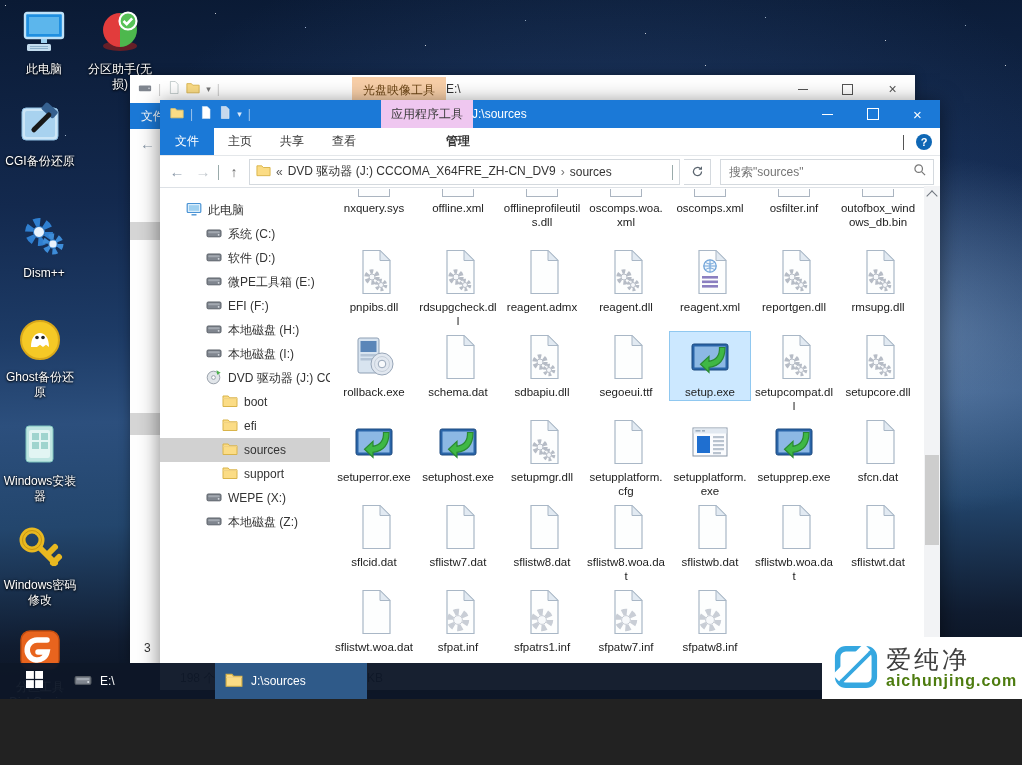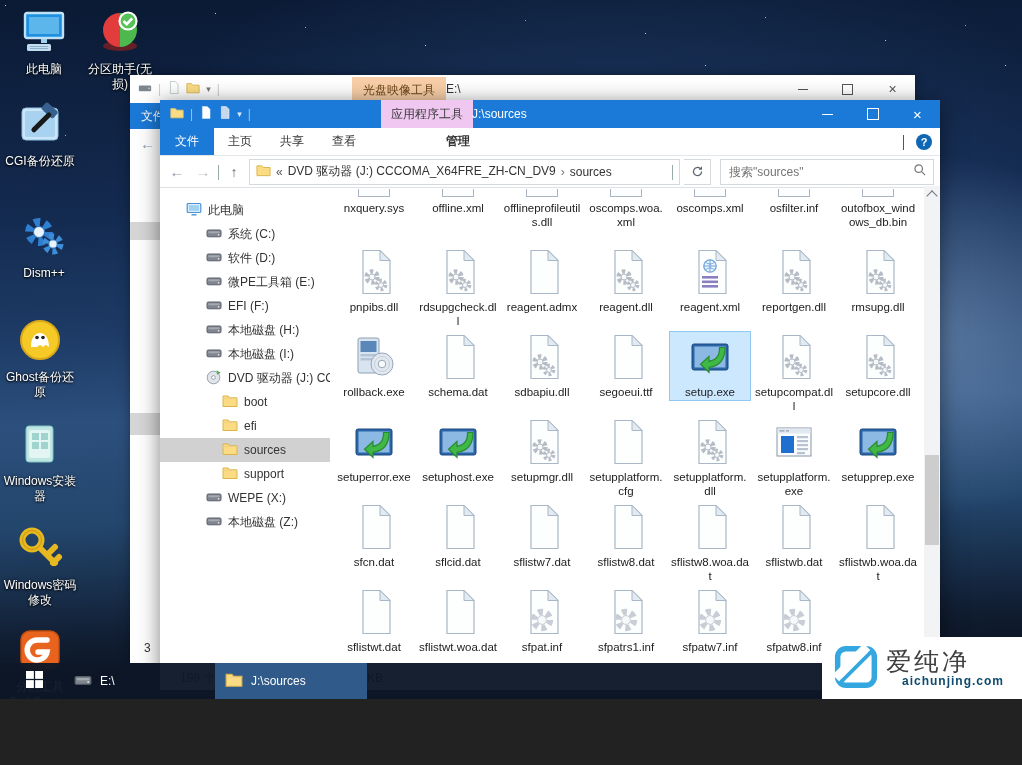--- a/index.html
+++ b/index.html
@@ -93,21 +93,21 @@
   .vbtn.on{background:#d7e8f7;outline:1px solid #9fc6e8;}
   
   #taskbar{position:absolute;left:0;right:0;bottom:0;height:36px;background:rgba(14,23,40,.96);}
   #startbtn{position:absolute;left:12px;top:0;width:44px;height:36px;display:flex;align-items:center;justify-content:center;}
   .tbitem{position:absolute;top:0;height:36px;display:flex;align-items:center;gap:8px;color:#fff;padding:0 10px;box-sizing:border-box;}
   .tbitem.active{background:#2f5a89;}
   
   #watermark{position:absolute;right:0;bottom:0;width:200px;height:62px;background:#fff;
     display:flex;align-items:center;gap:8px;padding-left:12px;box-sizing:border-box;}
   #wm-text .wm-name{font-size:25px;font-weight:normal;color:#404040;letter-spacing:3px;line-height:26px;}
-  #wm-text .wm-domain{font-size:12px;font-weight:bold;color:#0c4a6e;letter-spacing:1px;margin-left:16px;}
+  #wm-text .wm-domain{font-size:16px;font-weight:bold;color:#4d7c0f;letter-spacing:1px;}
 </style>
 </head>
 <body>
 
 <div id="stage">
   <div id="wallpaper">
       <div id="stars"></div>
     </div>
 
   <div id="desktop-icons">
@@ -656,33 +656,20 @@
                 <div class="flbl">setupmgr.dll</div>
               </div>
             </div>
             <div class="fcell">
               <div class="fbox">
                 <span><svg viewBox="0 0 46 46" width="46" height="46">
                     <path d="M12 1.5h17l10 10V44.5H12z" fill="#fdfefe" stroke="#a9b7c6" stroke-width="1.2"></path>
                     <path d="M29 1.5l10 10h-10z" fill="#e2eaf2" stroke="#a9b7c6" stroke-width="1"></path>
                   </svg></span>
                 <div class="flbl">setupplatform.cfg</div>
-              </div>
-            </div>
-            <div class="fcell">
-              <div class="fbox">
-                <span><svg viewBox="0 0 46 46" width="46" height="46">
-                    <path d="M12 1.5h17l10 10V44.5H12z" fill="#fdfefe" stroke="#a9b7c6" stroke-width="1.2"></path>
-                    <path d="M29 1.5l10 10h-10z" fill="#e2eaf2" stroke="#a9b7c6" stroke-width="1"></path>
-                    <circle cx="21" cy="28" r="5.5" fill="none" stroke="#b6bcc6" stroke-width="4.4" stroke-dasharray="3.3 2.5"></circle>
-                    <circle cx="21" cy="28" r="3.0" fill="#f7f9fb" stroke="#b6bcc6" stroke-width="1"></circle>
-                    <circle cx="30" cy="36" r="4.5" fill="none" stroke="#b6bcc6" stroke-width="3.6" stroke-dasharray="2.7 2.0"></circle>
-                    <circle cx="30" cy="36" r="2.5" fill="#f7f9fb" stroke="#b6bcc6" stroke-width="1"></circle>
-                  </svg></span>
-                <div class="flbl">setupplatform.dll</div>
               </div>
             </div>
             <div class="fcell">
               <div class="fbox">
                 <span><svg viewBox="0 0 46 46" width="46" height="46">
                     <rect x="6" y="9" width="34" height="28" fill="#fbfcfe" stroke="#8795a6"></rect>
                     <rect x="6.5" y="9.5" width="33" height="5" fill="#e2e9f1"></rect>
                     <g fill="#9fb0c0">
                       <rect x="8.5" y="11" width="5" height="1.6"></rect>
                       <rect x="15" y="11" width="3" height="1.6"></rect>

